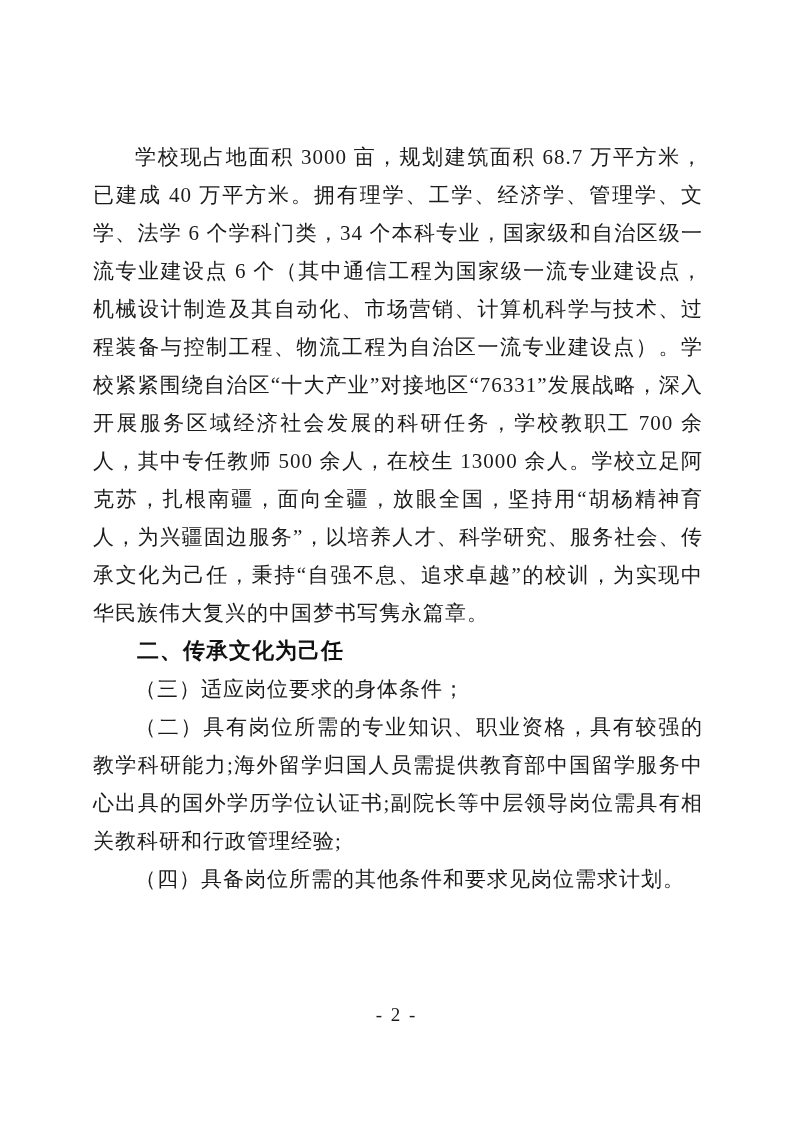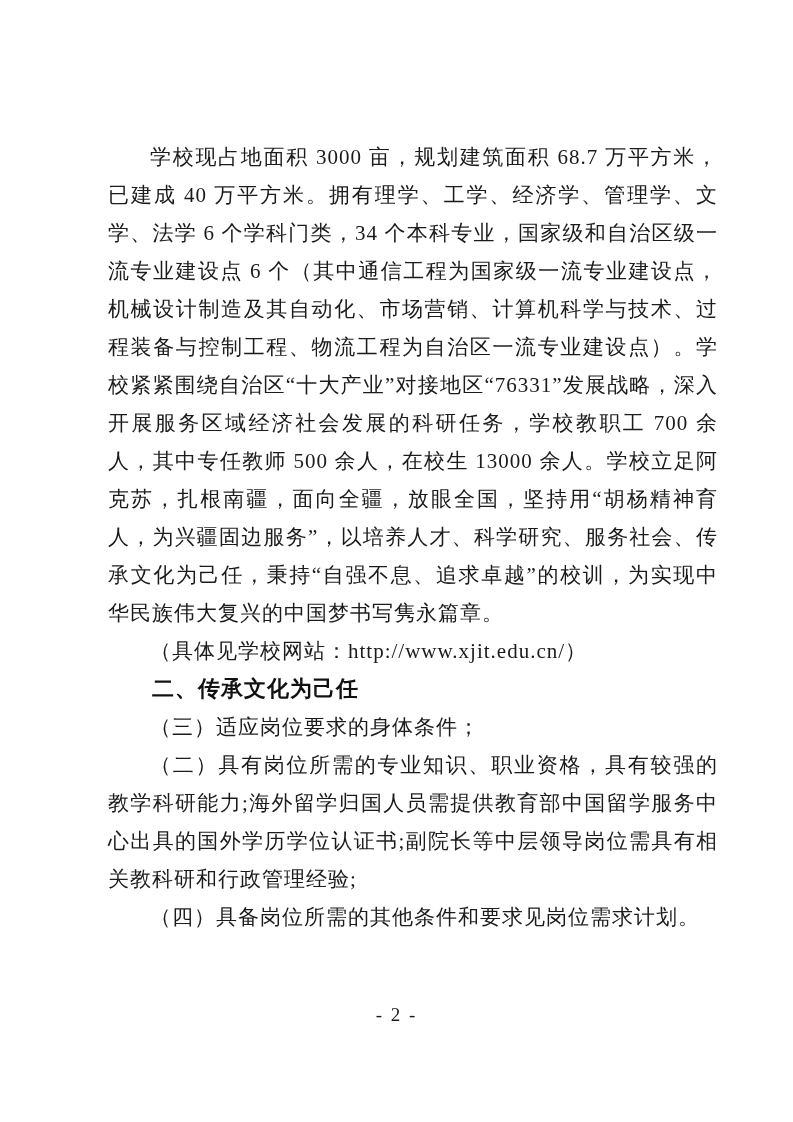--- a/index.html
+++ b/index.html
@@ -11,21 +11,21 @@
     position: relative;
     width: 793px;
     height: 1122px;
     background: #ffffff;
     overflow: hidden;
     font-family: "Liberation Serif", "DejaVu Serif", serif;
     color: #1b1b1b;
   }
   .content {
     position: absolute;
-    left: 108px;
+    left: 93px;
     top: 138px;
     width: 610px;
   }
   .para {
     margin: 0;
     font-size: 21px;
     line-height: 38px;
     letter-spacing: 1px;
     text-align: justify;
     text-indent: 2em;
@@ -54,20 +54,19 @@
     font-family: "Liberation Serif", "DejaVu Serif", serif;
     color: #1b1b1b;
   }
 </style>
 </head>
 <body>
 
 <div class="page">
   <div class="content">
     <p class="para">学校现占地面积 3000 亩，规划建筑面积 68.7 万平方米，已建成 40 万平方米。拥有理学、工学、经济学、管理学、文学、法学 6 个学科门类，34 个本科专业，国家级和自治区级一流专业建设点 6 个（其中通信工程为国家级一流专业建设点，机械设计制造及其自动化、市场营销、计算机科学与技术、过程装备与控制工程、物流工程为自治区一流专业建设点）。学校紧紧围绕自治区“十大产业”对接地区“76331”发展战略，深入开展服务区域经济社会发展的科研任务，学校教职工 700 余人，其中专任教师 500 余人，在校生 13000 余人。学校立足阿克苏，扎根南疆，面向全疆，放眼全国，坚持用“胡杨精神育人，为兴疆固边服务”，以培养人才、科学研究、服务社会、传承文化为己任，秉持“自强不息、追求卓越”的校训，为实现中华民族伟大复兴的中国梦书写隽永篇章。</p>
-    <p class="para">（具体见学校网站：http://www.xjit.edu.cn/）</p>
     <h2 class="heading">二、传承文化为己任</h2>
     <p class="para">（三）适应岗位要求的身体条件；</p>
     <p class="para">（二）具有岗位所需的专业知识、职业资格，具有较强的教学科研能力;海外留学归国人员需提供教育部中国留学服务中心出具的国外学历学位认证书;副院长等中层领导岗位需具有相关教科研和行政管理经验;</p>
     <p class="para">（四）具备岗位所需的其他条件和要求见岗位需求计划。</p>
   </div>
   <div class="page-footer">- 2 -</div>
 </div>
 
 </body></html>

